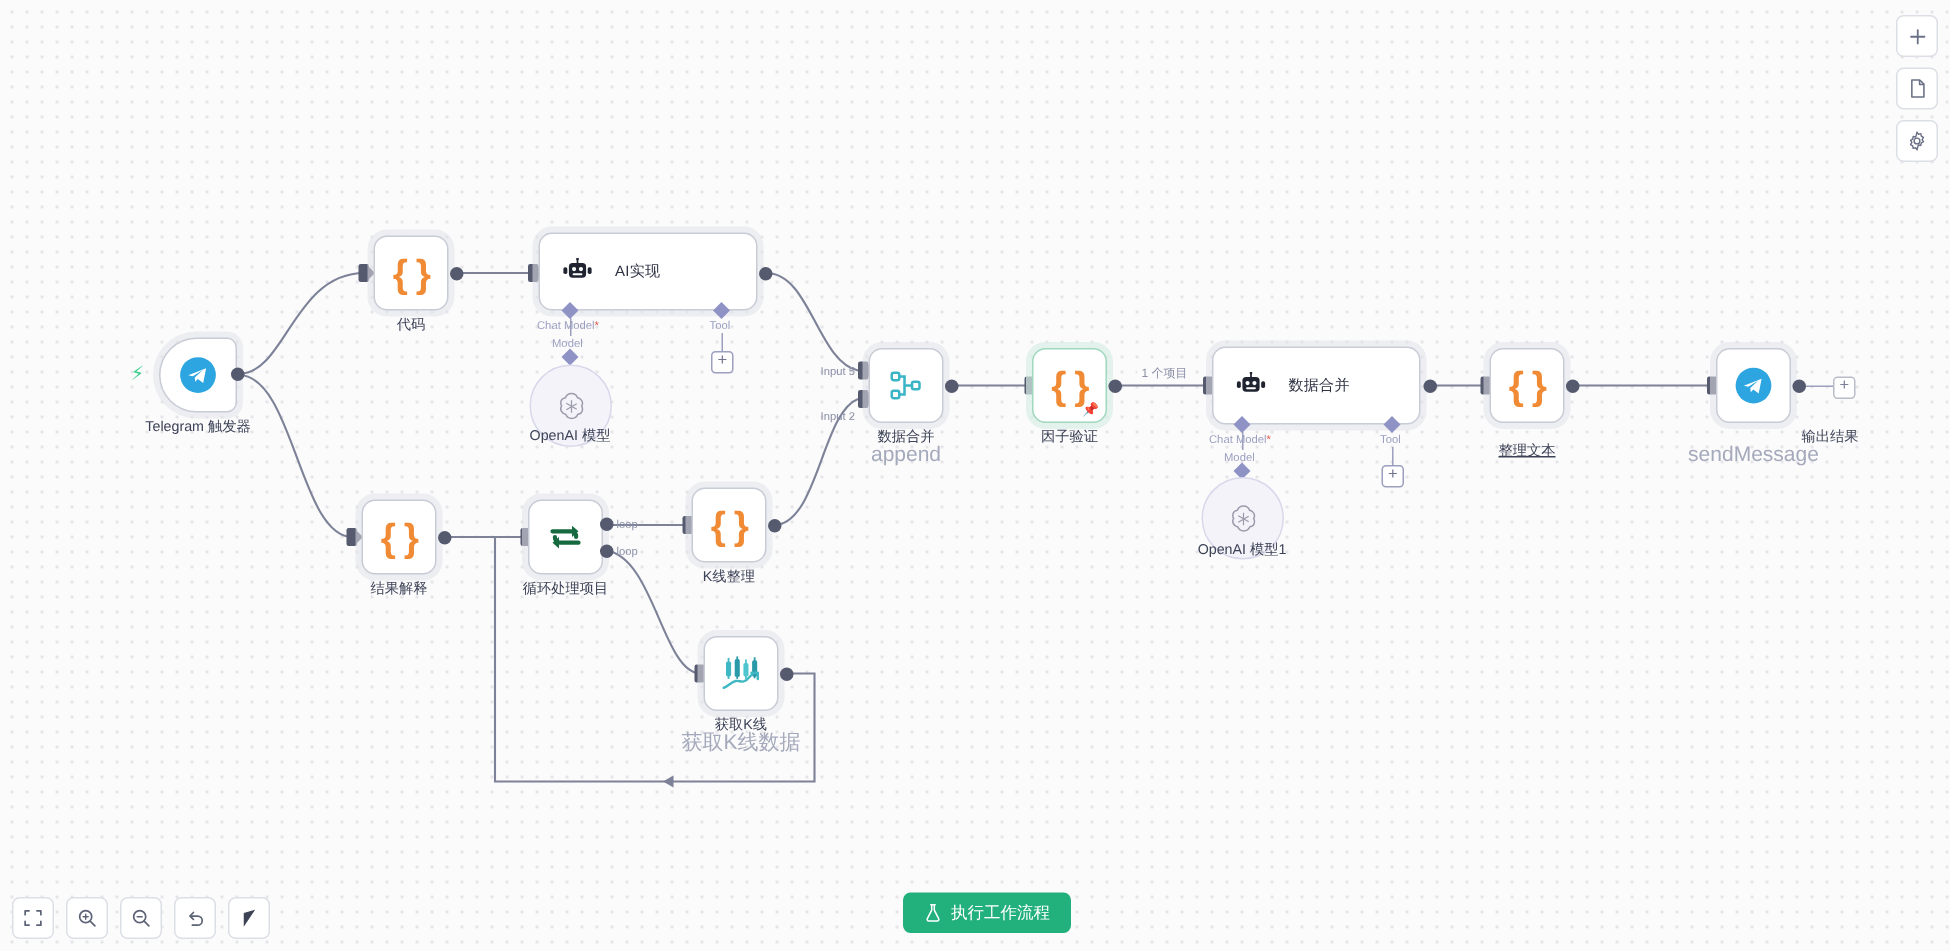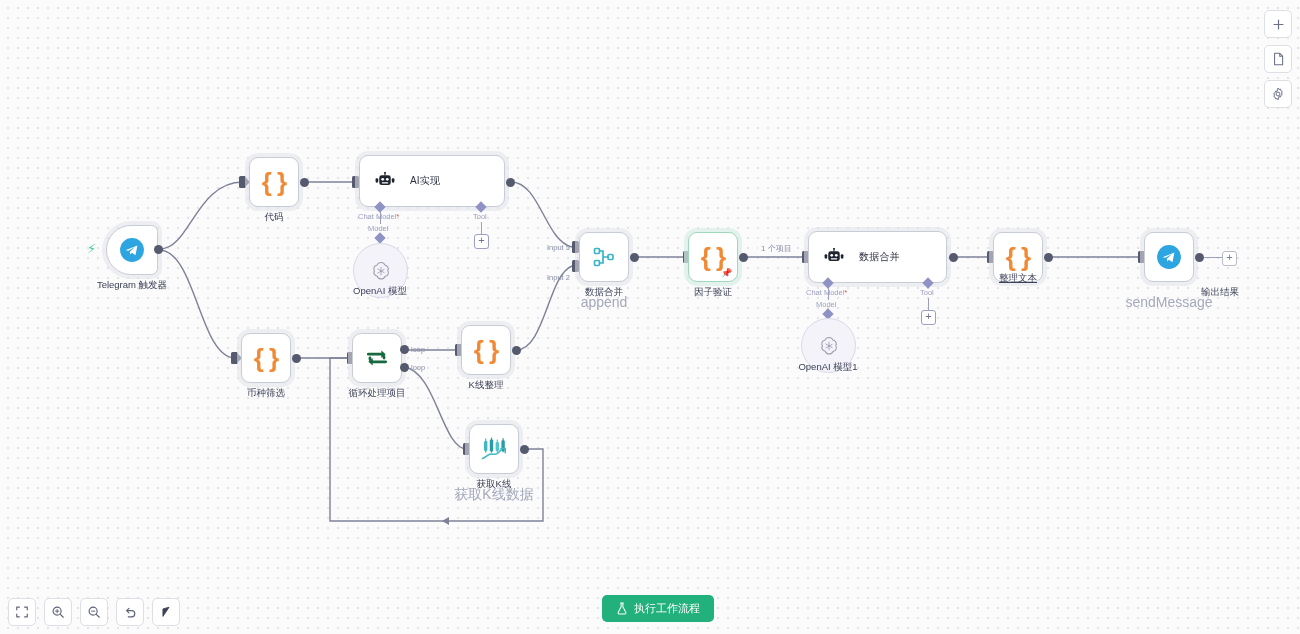--- a/index.html
+++ b/index.html
@@ -334,21 +334,21 @@
       <path d="M12 7.4v9.2M8.2 9.6l7.6 4.4M8.2 14.4l7.6-4.4" stroke="#9b9bab" stroke-width="0.9" fill="none"></path>
     </svg>
   </div>
   <div class="node-label" style="left:310px; top:285px; width:140px;">OpenAI 模型</div>
 
   <div class="port-in" style="left:231px; top:352px;"></div>
   <div class="node" style="left:241px; top:333px; width:50px; height:50px;">
     <span class="ic-code">{ }</span>
   </div>
   <div class="port-out" style="left:292px; top:354px;"></div>
-  <div class="node-label" style="left:196px; top:387px; width:140px;">币种筛选</div>
+  <div class="node-label" style="left:196px; top:387px; width:140px;">结果解释</div>
 
   <div class="port-in" style="left:347px; top:352px;"></div>
   <div class="node" style="left:352px; top:333px; width:50px; height:50px;">
     <svg width="26" height="26" viewBox="0 0 24 24">
       <path d="M4 8.5h11.5a3 3 0 013 3v.5" fill="none" stroke="#17693f" stroke-width="2.6" stroke-linecap="round"></path>
       <path d="M20 15.5H8.5a3 3 0 01-3-3v-.5" fill="none" stroke="#17693f" stroke-width="2.6" stroke-linecap="round"></path>
       <path d="M16 5l4 3.5-4 3.5z" fill="#17693f"></path>
       <path d="M8 19l-4-3.5L8 12z" fill="#17693f"></path>
     </svg>
   </div>
@@ -442,21 +442,21 @@
       <path d="M12 7.4v9.2M8.2 9.6l7.6 4.4M8.2 14.4l7.6-4.4" stroke="#9b9bab" stroke-width="0.9" fill="none"></path>
     </svg>
   </div>
   <div class="node-label" style="left:758px; top:361px; width:140px;">OpenAI 模型1</div>
 
   <div class="port-in" style="left:987px; top:251px;"></div>
   <div class="node" style="left:993px; top:232px; width:50px; height:50px;">
     <span class="ic-code">{ }</span>
   </div>
   <div class="port-out" style="left:1044px; top:253px;"></div>
-  <div class="node-label" style="left:948px; top:272px; width:140px;text-decoration:underline;">整理文本</div>
+  <div class="node-label" style="left:948px; top:295px; width:140px;text-decoration:underline;">整理文本</div>
 
   <div class="port-in" style="left:1138px; top:251px;"></div>
   <div class="node" style="left:1144px; top:232px; width:50px; height:50px;">
     <svg width="26" height="26" viewBox="0 0 24 24">
       <circle cx="12" cy="12" r="11" fill="#2ca5e0"></circle>
       <path d="M6 12.2l11-4.3-1.8 9-3.3-2.4-1.6 1.6-.3-2.6 5-4.6-6.2 3.8z" fill="#fff"></path>
     </svg>
   </div>
   <div class="port-out" style="left:1195px; top:253px;"></div>
   <div class="stub-line" style="left:1204px; top:257px; width:18px; height:1px;"></div>

